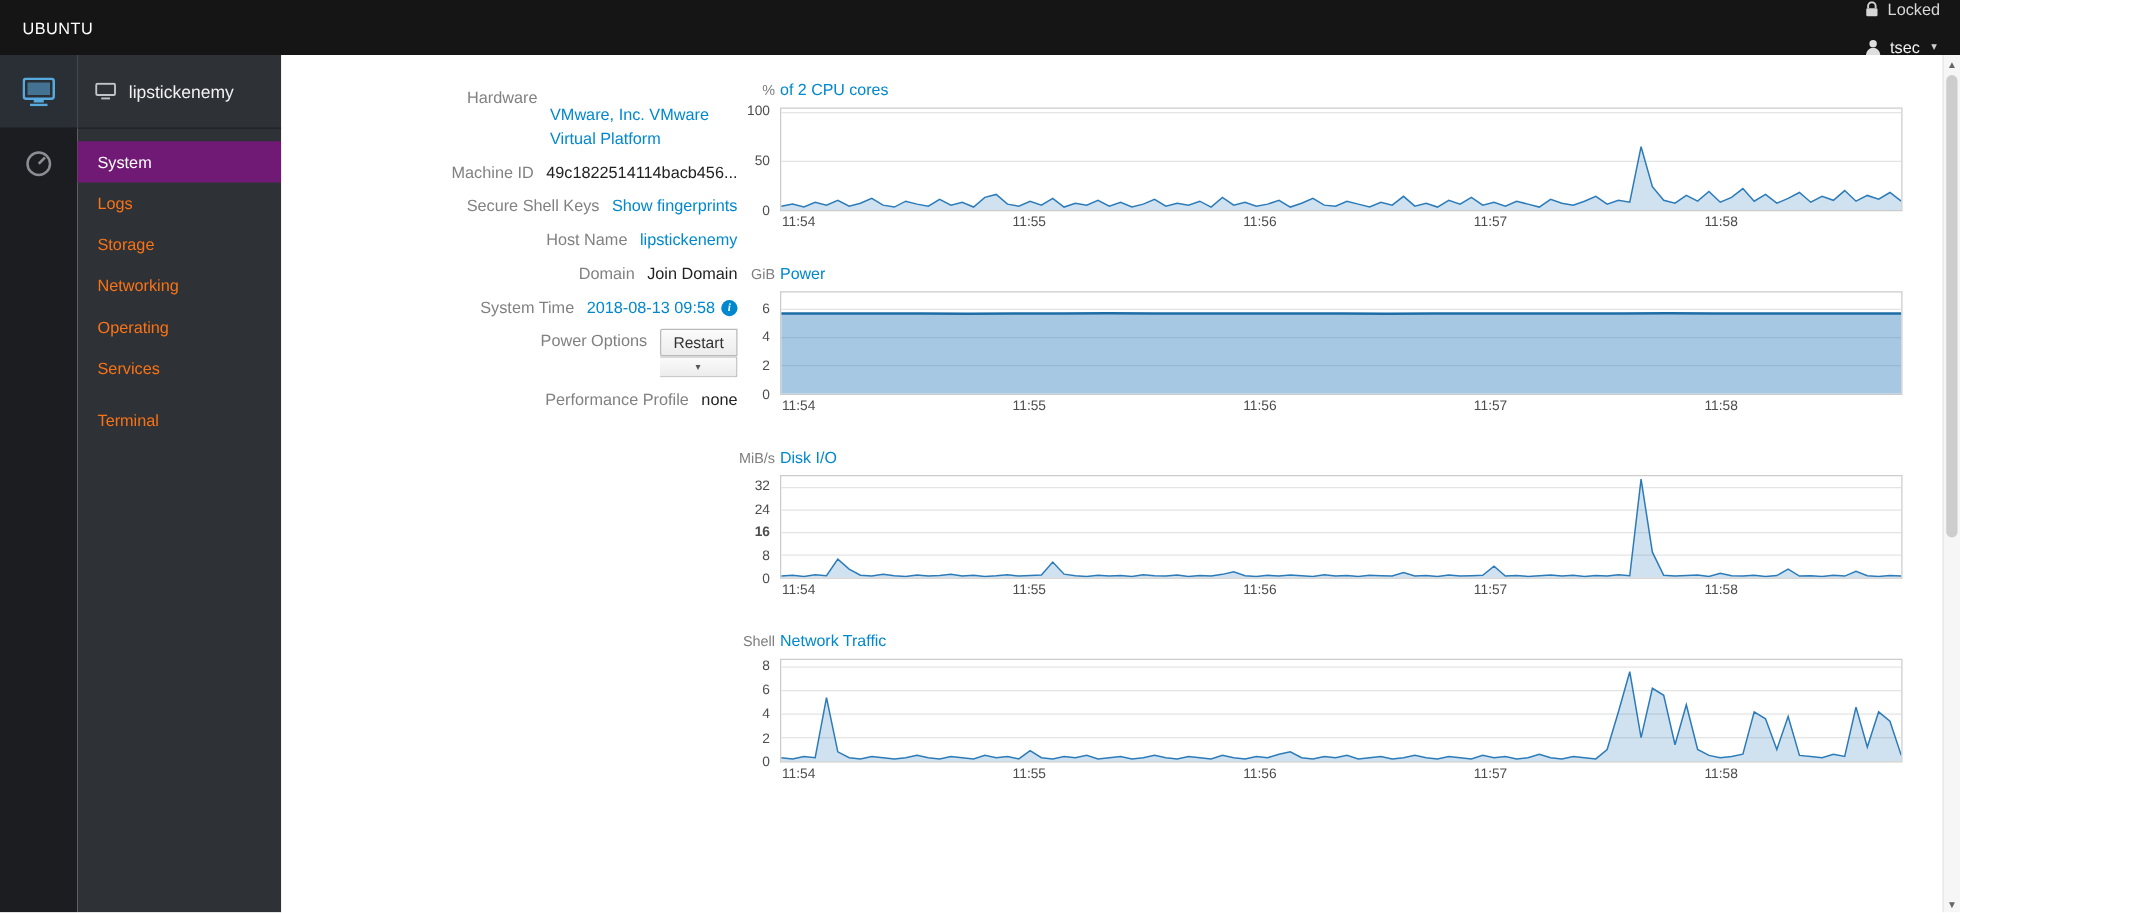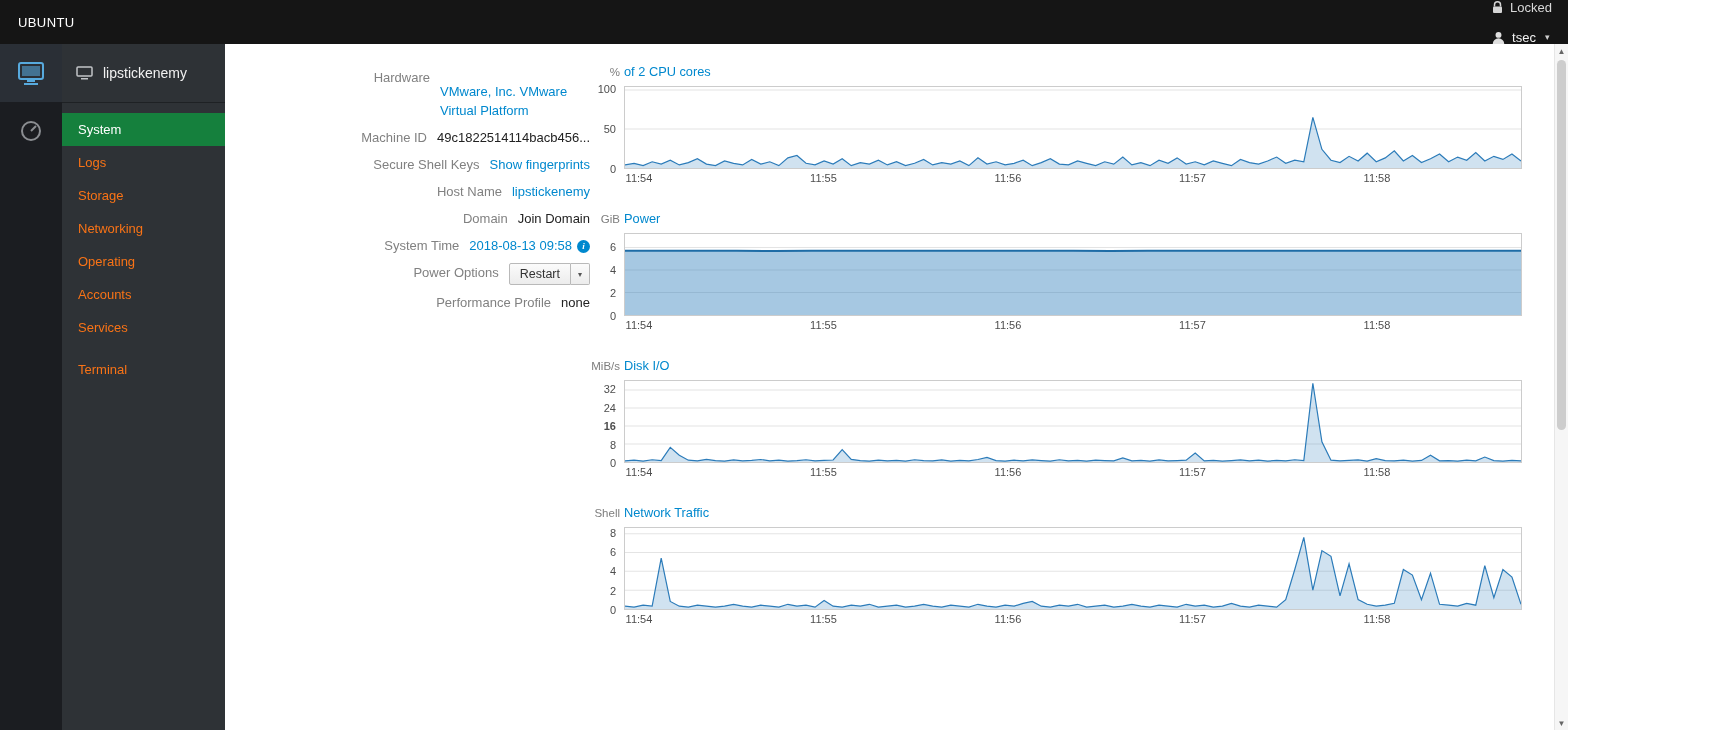--- a/index.html
+++ b/index.html
@@ -18,33 +18,33 @@
 
   
   .iconstrip{position:absolute;left:0;top:44px;width:62px;height:686px;background:#1b1d21;}
   .strip-item{height:58px;display:flex;align-items:center;justify-content:center;cursor:pointer;}
   .strip-item.active{background:#2a2f36;}
   .nav{position:absolute;left:62px;top:44px;width:163px;height:686px;background:#2e3236;box-sizing:border-box;}
   .host-row{height:58px;display:flex;align-items:center;gap:10px;padding:0 14px;
     border-bottom:1px solid #1e2124;color:#f1f1f1;font-size:14px;cursor:pointer;}
   .nav ul{list-style:none;margin:10px 0 0 0;padding:0;}
   .nav-item{padding:9px 16px;font-size:13px;color:#f97316;cursor:pointer;}
-  .nav-item.active{background:#15803d;color:#fff;}
+  .nav-item.active{background:#701a75;color:#fff;}
   .nav-item.gap{margin-top:9px;}
 
   
   .main{position:absolute;left:225px;top:44px;width:1329px;height:686px;background:#fff;}
 
   .info-col{position:absolute;left:0;top:0;width:365px;padding-top:24px;box-sizing:border-box;}
   .info-row{display:flex;margin-bottom:8px;line-height:19px;font-size:13px;justify-content:flex-end;}
   .info-label{width:180px;flex:none;text-align:right;padding-right:10px;color:#818181;}
   .info-value{color:#222;}
   a.link{color:#0088ce;cursor:pointer;}
   .wrapval{display:inline-block;max-width:150px;}
-  .btn-group{display:inline-flex;}
+  .btn-group{display:inline-flex;flex-direction:column;}
   .btn{font-size:12.5px;color:#333;background:linear-gradient(#fbfbfb,#ececec);
     border:1px solid #b9b9b9;padding:3px 10px;cursor:pointer;font-family:inherit;border-radius:2px 0 0 2px;}
   .btn.caret-btn{padding:3px 7px;border-left:0;font-size:8px;color:#555;border-radius:0 2px 2px 0;}
   .info-circle{display:inline-block;width:13px;height:13px;border-radius:50%;background:#0088ce;color:#fff;
     font-size:9px;line-height:13px;text-align:center;font-style:italic;font-weight:bold;vertical-align:middle;
     margin-left:5px;cursor:pointer;font-family:"Liberation Serif",serif;}
 
   
   .charts-col{position:absolute;left:365px;top:0;width:932px;padding-top:20px;box-sizing:border-box;}
   .chart{margin-bottom:24px;}
@@ -121,21 +121,20 @@
         <rect x="5" y="12" width="7" height="1.5" fill="#c2c5c8"></rect>
       </svg>
       <span data-name="host-name">lipstickenemy</span>
     </div>
     <ul data-name="sidebar-menu">
       <li class="nav-item active" data-name="sidebar-item-system">System</li>
       <li class="nav-item" data-name="sidebar-item-logs">Logs</li>
       <li class="nav-item" data-name="sidebar-item-storage">Storage</li>
       <li class="nav-item" data-name="sidebar-item-networking">Networking</li>
       <li class="nav-item" data-name="sidebar-item-containers">Operating</li>
-      <li class="nav-item" data-name="sidebar-item-accounts">Accounts</li>
       <li class="nav-item" data-name="sidebar-item-services">Services</li>
       <li class="nav-item gap" data-name="sidebar-item-terminal">Terminal</li>
     </ul>
   </div>
 
   <div class="main" data-name="main-content">
 
     <div class="info-col" data-name="system-info-panel">
       <div class="info-row" data-name="hardware-row">
         <span class="info-label" data-name="hardware-label">Hardware</span>

